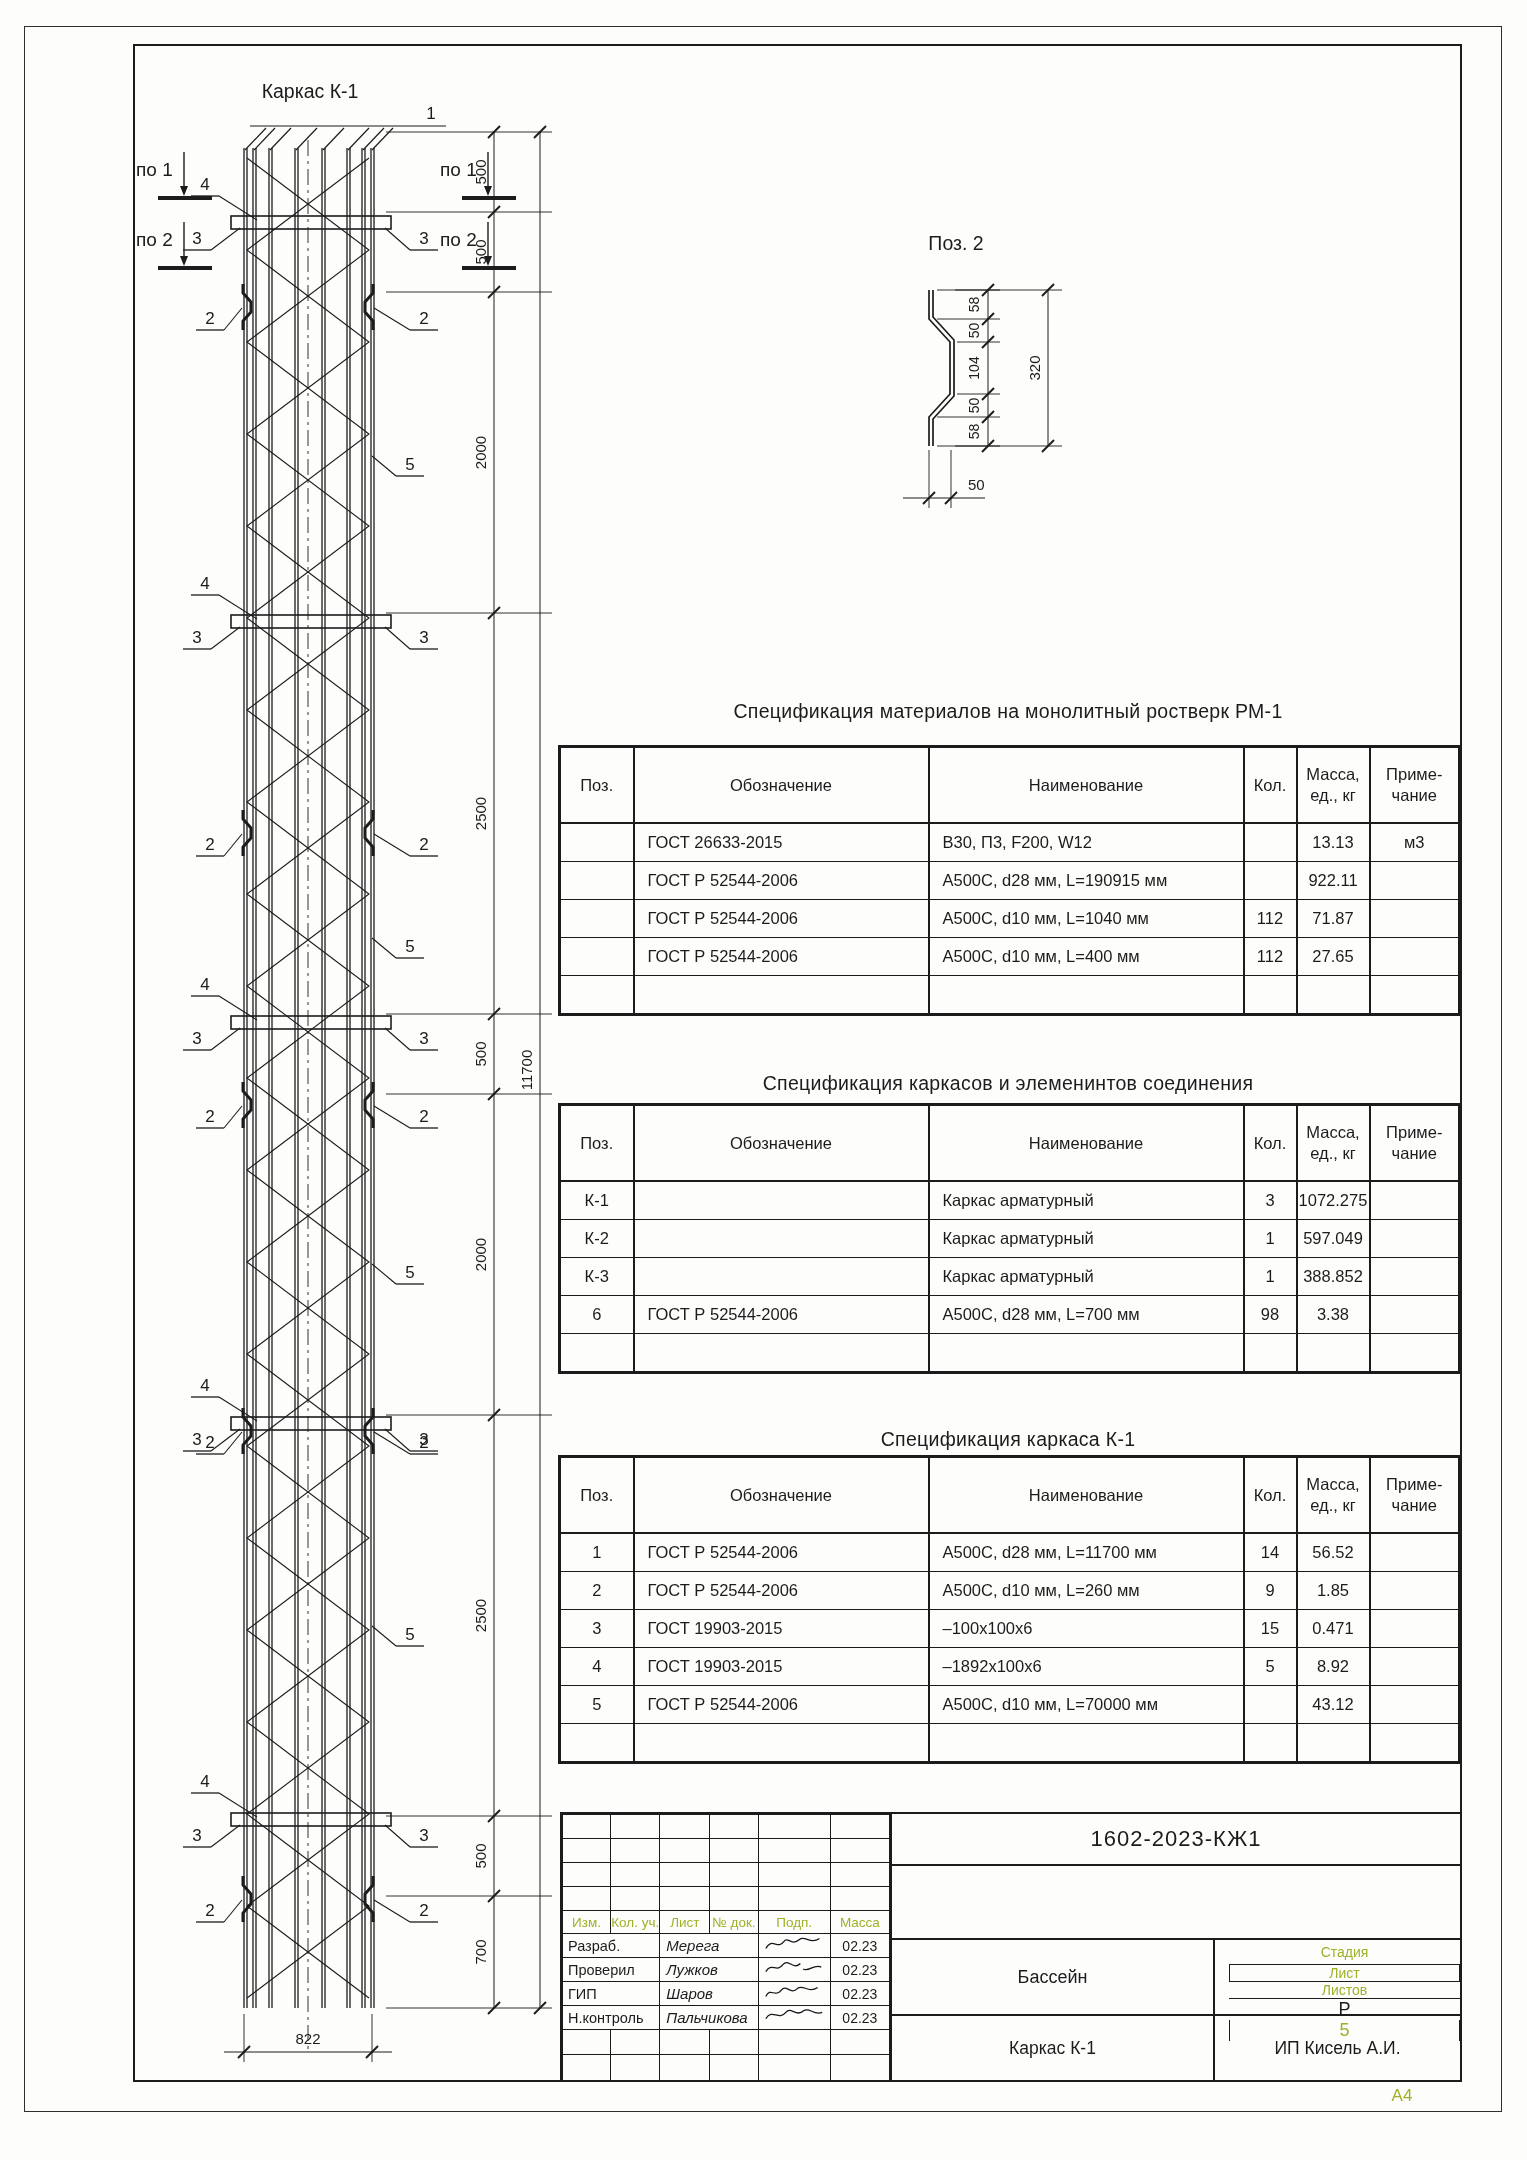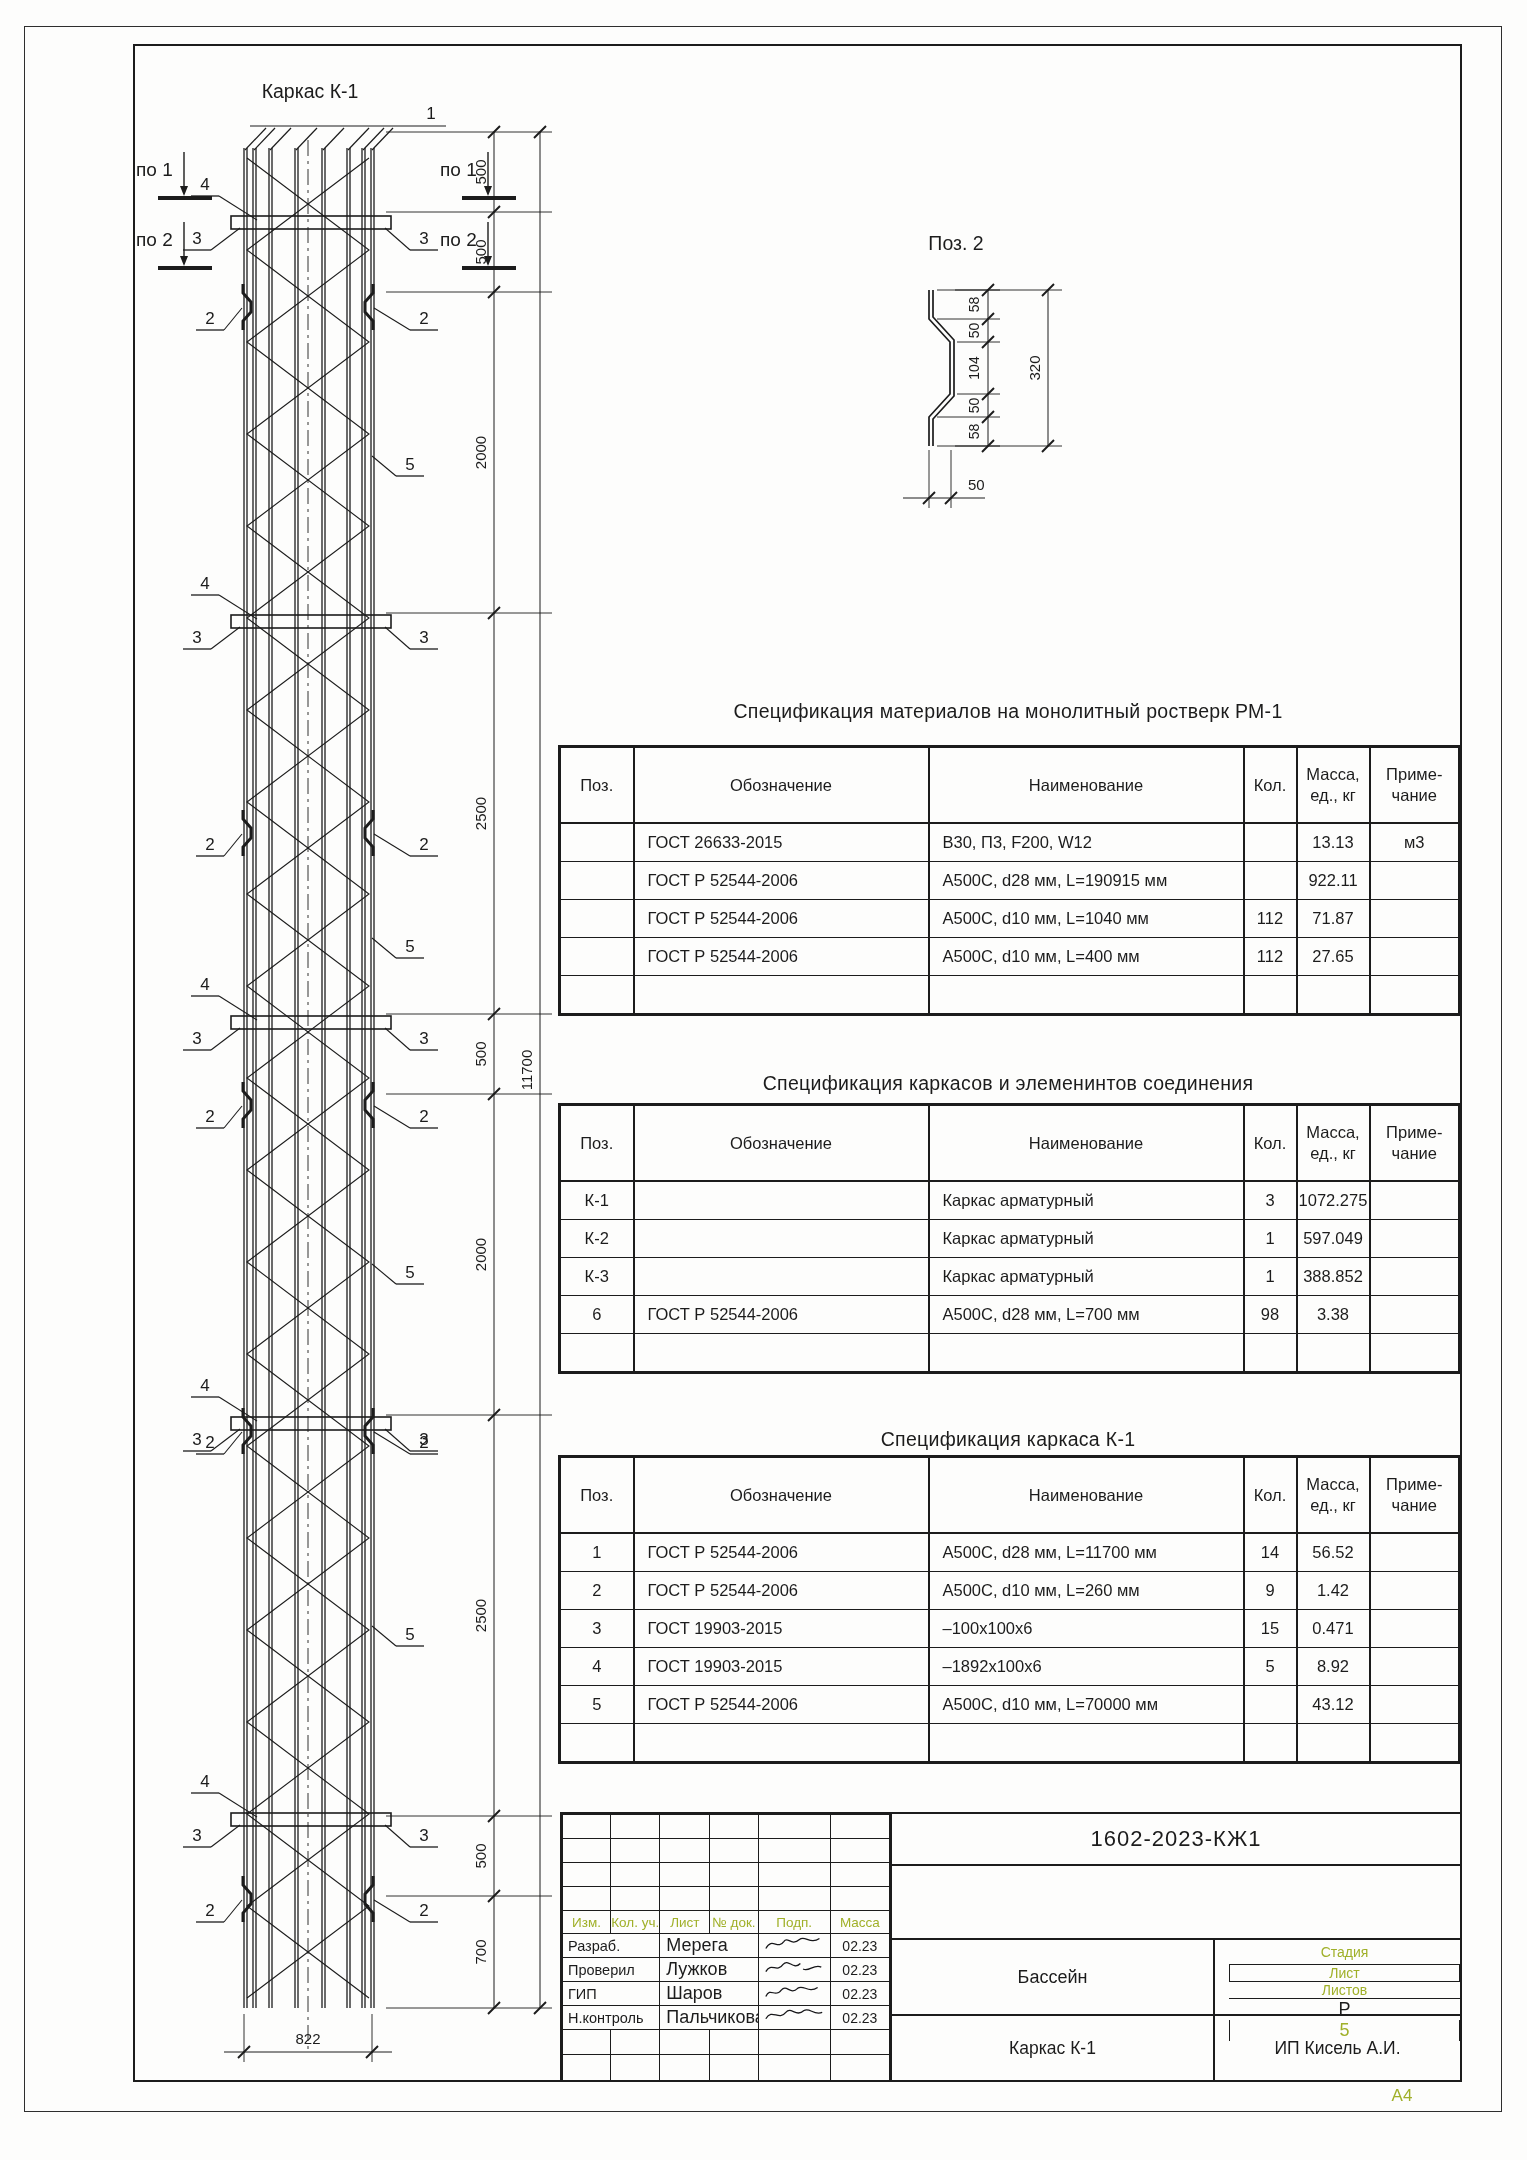--- a/index.html
+++ b/index.html
@@ -25,21 +25,21 @@
   table.spec tr:last-child td{border-bottom:none;}
 
   
   .tb{position:absolute;left:560px;top:1812px;width:902px;height:270px;border:2.2px solid #1c1c1c;
       box-sizing:border-box;display:flex;}
   .tb-left{width:330px;border-right:2px solid #1c1c1c;box-sizing:border-box;}
   table.tb-grid{border-collapse:collapse;table-layout:fixed;width:328px;}
   table.tb-grid td{border:1px solid #1c1c1c;padding:0;font-size:14.5px;overflow:hidden;white-space:nowrap;}
   table.tb-grid td.tbh{color:#a0b029;font-size:13.5px;text-align:center;}
   table.tb-grid td.role{padding-left:5px;}
-  table.tb-grid td.nm{padding-left:6px;font-size:18px;}
+  table.tb-grid td.nm{padding-left:6px;font-size:15px;font-style:italic;}
   table.tb-grid td.dt{text-align:center;font-size:14px;}
   table.tb-grid td.sig{text-align:center;}
   .tb-right{flex:1;display:flex;flex-direction:column;}
   .tb-doc{height:50px;border-bottom:2px solid #1c1c1c;display:flex;align-items:center;justify-content:center;
       font-size:22px;letter-spacing:1px;}
   .tb-b2{height:72px;border-bottom:2px solid #1c1c1c;}
   .tb-mid{height:74px;border-bottom:2px solid #1c1c1c;display:flex;}
   .tb-object{width:323px;border-right:2px solid #1c1c1c;box-sizing:border-box;display:flex;align-items:center;justify-content:center;font-size:18px;}
   .tb-slk{flex:1;display:grid;grid-template-columns:1fr;grid-template-rows:25px 1fr;margin-left:14px;}
   .tb-slk>div{display:flex;align-items:center;justify-content:center;box-sizing:border-box;}
@@ -447,21 +447,21 @@
             <td class="lft">А500С, d28 мм, L=11700 мм</td>
             <td class="">14</td>
             <td class="">56.52</td>
             <td class=""></td>
           </tr>
           <tr>
             <td class="">2</td>
             <td class="lft">ГОСТ Р 52544-2006</td>
             <td class="lft">А500С, d10 мм, L=260 мм</td>
             <td class="">9</td>
-            <td class="">1.42</td>
+            <td class="">1.85</td>
             <td class=""></td>
           </tr>
           <tr>
             <td class="">3</td>
             <td class="lft">ГОСТ 19903-2015</td>
             <td class="lft">–100х100х6</td>
             <td class="">15</td>
             <td class="">0.471</td>
             <td class=""></td>
           </tr>

